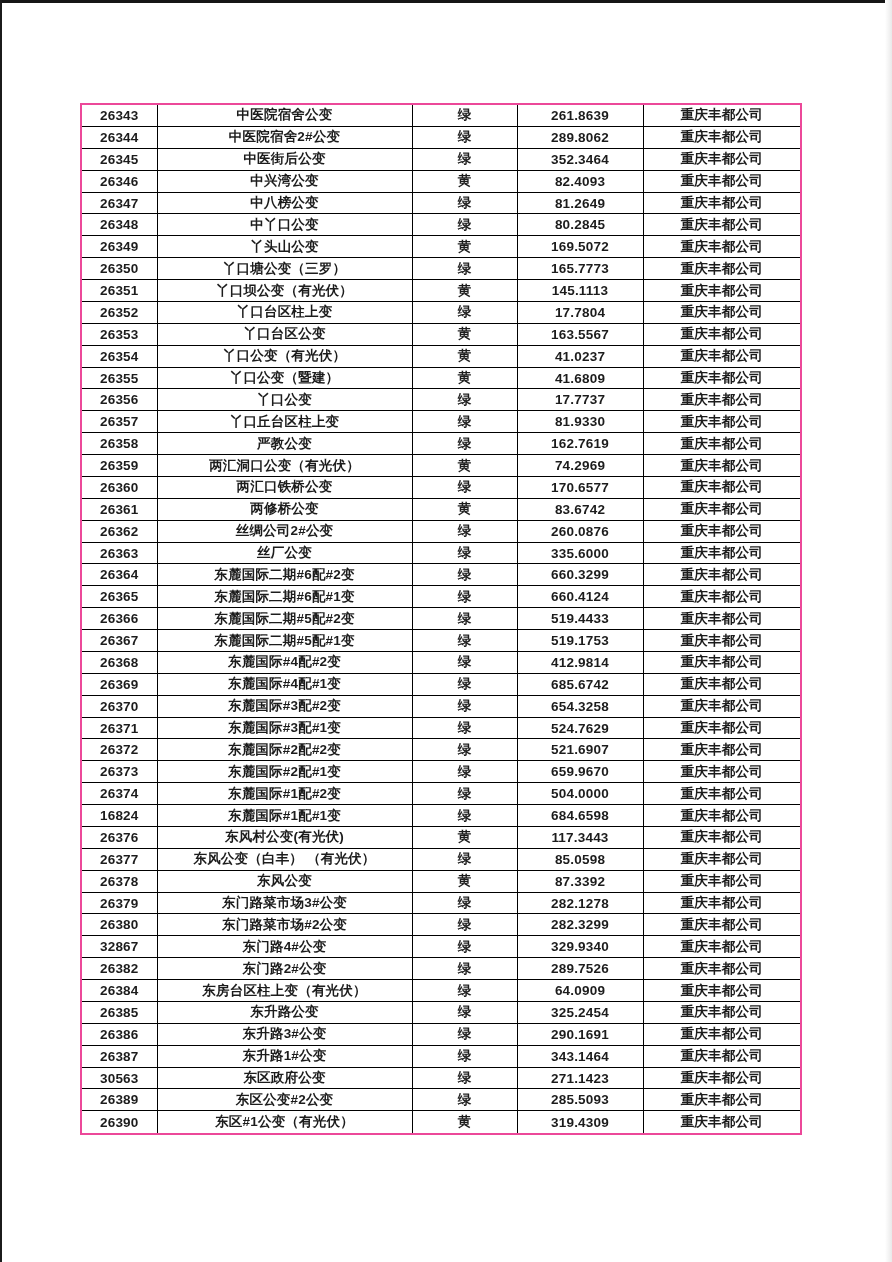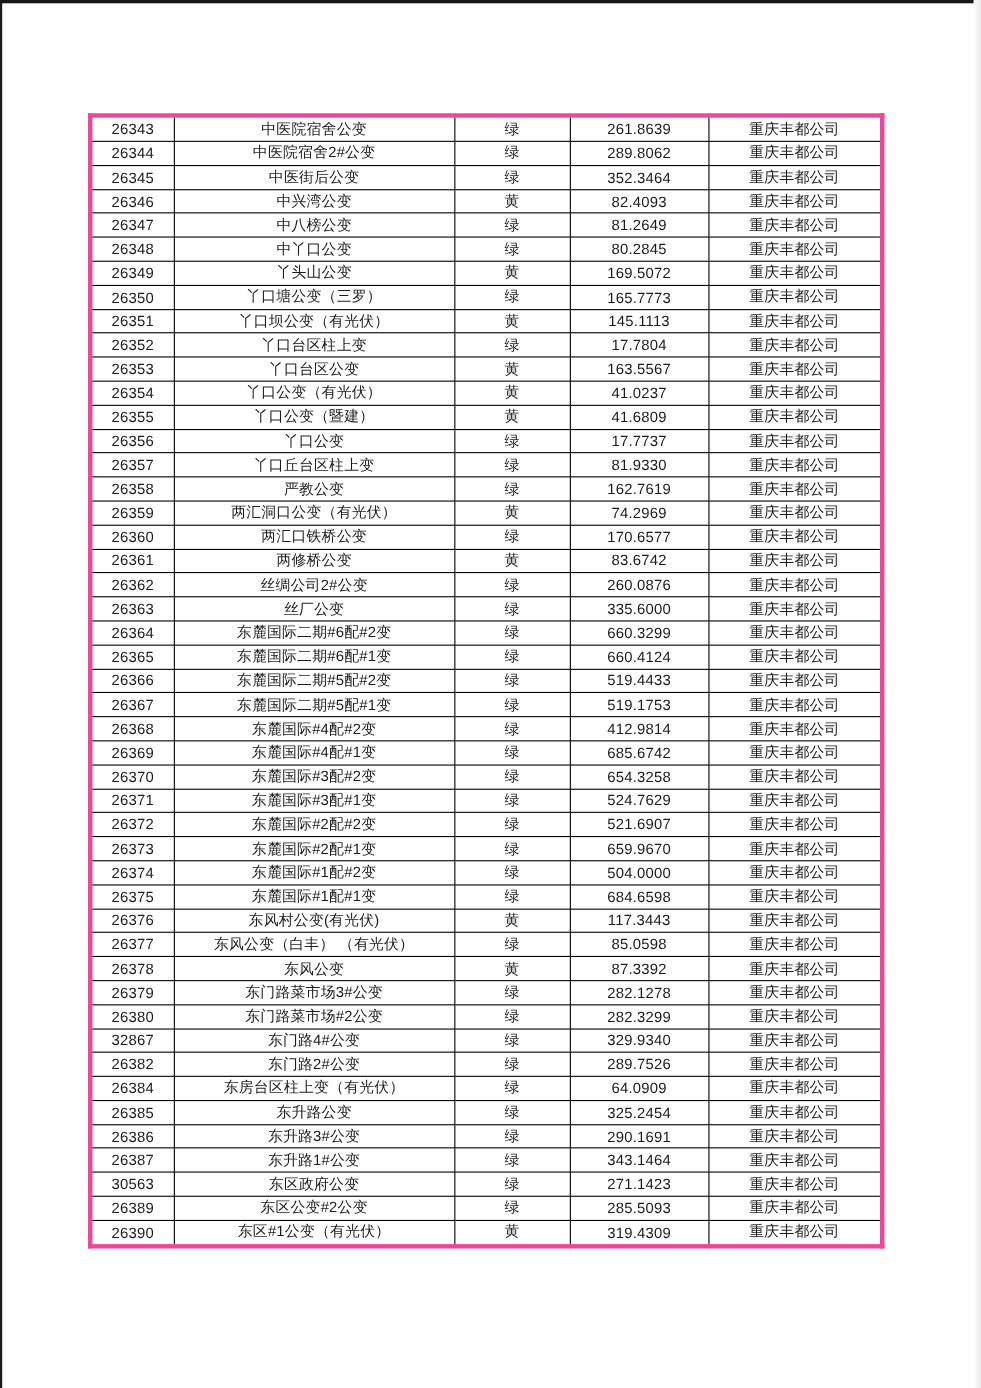--- a/index.html
+++ b/index.html
@@ -30,21 +30,22 @@
     background: linear-gradient(to right, #ffffff, #e9e9e9);
   }
   table.data-table {
     position: absolute;
     left: 80px;
     top: 103px;
     width: 721px;
     height: 1032px;
     border-collapse: collapse;
     table-layout: fixed;
-    border: 4px solid #ec4899;
+    border: 2px solid #ec4899;
+    font-weight: bold;
   }
   table.data-table td {
     border: 1px solid #000000;
     text-align: center;
     vertical-align: middle;
     padding: 0;
     font-size: 13.5px;
     color: #1c1c1c;
     white-space: nowrap;
     overflow: hidden;
@@ -286,21 +287,21 @@
           <td>重庆丰都公司</td>
         </tr>
         <tr>
           <td>26374</td>
           <td>东麓国际#1配#2变</td>
           <td>绿</td>
           <td>504.0000</td>
           <td>重庆丰都公司</td>
         </tr>
         <tr>
-          <td>26375</td>
+          <td>16824</td>
           <td>东麓国际#1配#1变</td>
           <td>绿</td>
           <td>684.6598</td>
           <td>重庆丰都公司</td>
         </tr>
         <tr>
           <td>26376</td>
           <td>东风村公变(有光伏)</td>
           <td>黄</td>
           <td>117.3443</td>

